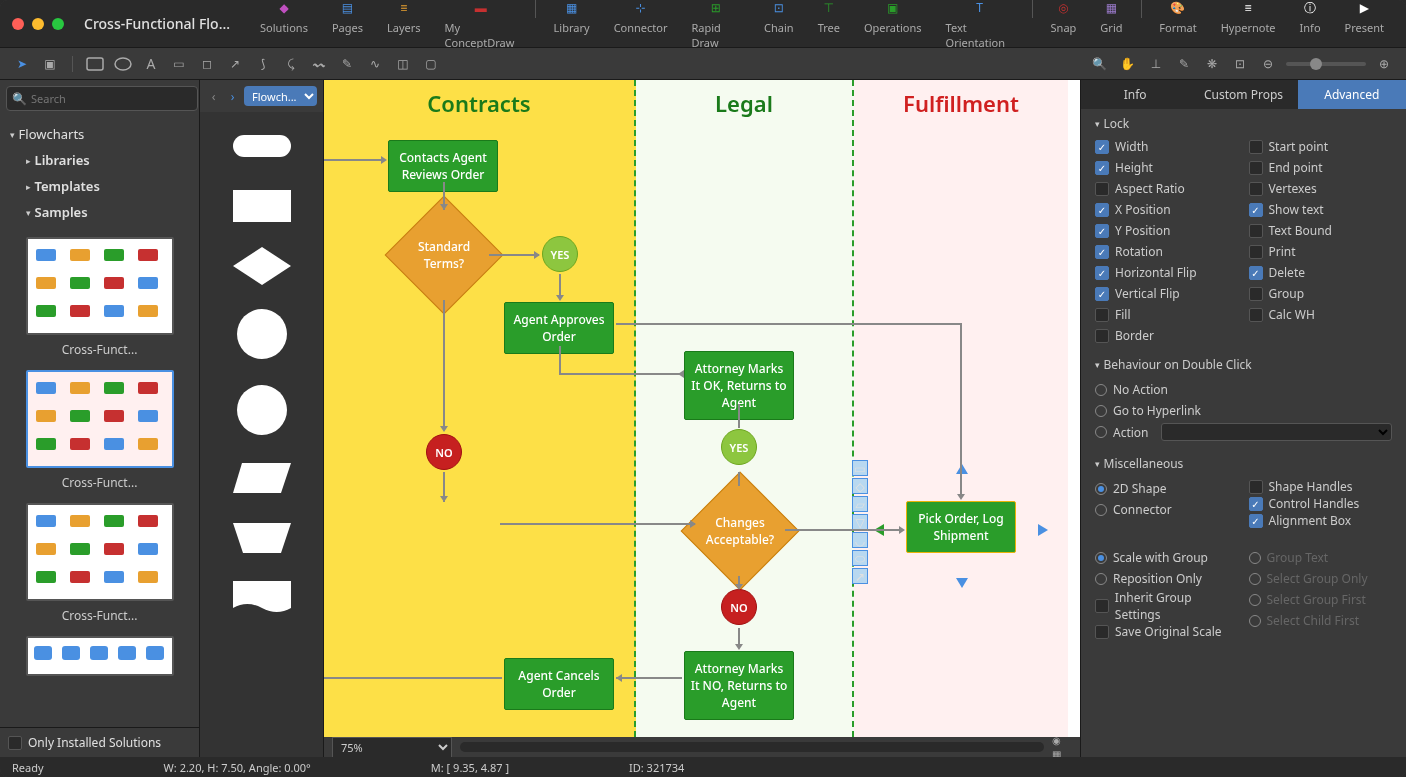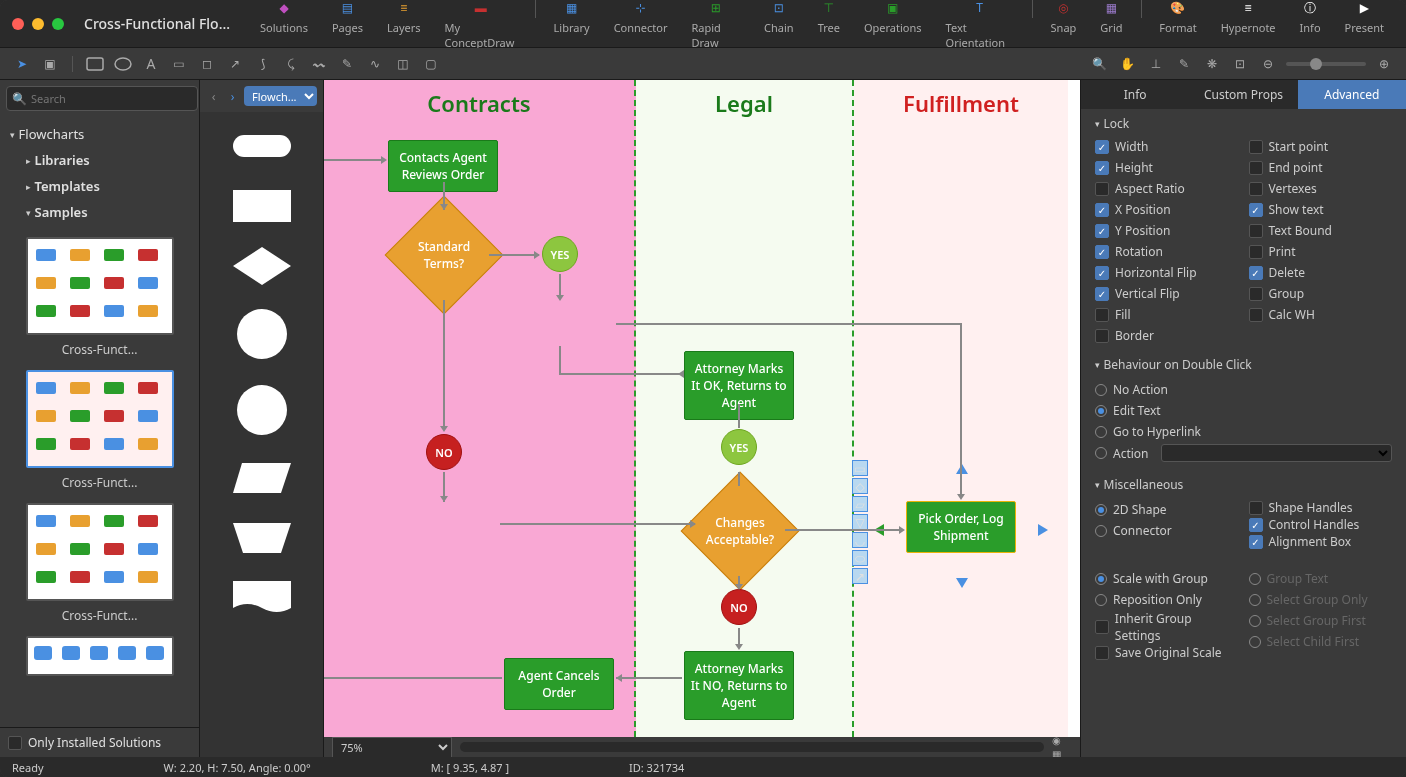--- a/index.html
+++ b/index.html
@@ -61,21 +61,21 @@
 
 .canvas-wrap { flex: 1; background: #555; display: flex; flex-direction: column; overflow:hidden;}
 .canvas { flex: 1; background: #fff; position: relative; }
 .canvas-bottom { height: 20px; background: #3a3a3a; display: flex; align-items: center; padding: 0 8px; gap: 8px; }
 .zoom-select { background: #2a2a2a; border: 1px solid #555; color: #ccc; font-size: 11px; padding: 1px 4px; width: 120px;}
 .canvas-scroll-h { flex: 1; height: 10px; background: #2a2a2a; border-radius: 5px; }
 
 
 .lanes { display: flex; height: 100%; width:744px; }
 .lane { flex: 1; position: relative; }
-.lane.contracts { background: #f9a8d4; border-right: 2px dashed #2a9d2a; }
+.lane.contracts { background: #fde047; border-right: 2px dashed #2a9d2a; }
 .lane.legal { background: #f5fbf0; border-right: 2px dashed #2a9d2a; }
 .lane.fulfillment { background: #fff0f0; }
 .lane-header { text-align: center; font-size: 22px; font-weight: 600; padding: 8px 0; }
 .lane.contracts .lane-header { color: #1a7a1a; }
 .lane.legal .lane-header { color: #1a7a1a; }
 .lane.fulfillment .lane-header { color: #d02020; }
 
 
 .node { position: absolute; display: flex; align-items: center; justify-content: center; text-align: center; color: #fff; font-size: 12px; font-weight: 500; }
 .process { background: #2a9d2a; width: 110px; border: 1px solid #1a7a1a; border-radius: 2px; padding: 8px 4px; }
@@ -404,20 +404,21 @@
           <div class="lane fulfillment" style="flex:0 0 214px">
             <div class="lane-header">Fulfillment</div>
           </div>
         </div>
 
         <div class="node process" style="left:64px; top:60px">Contacts Agent Reviews Order</div>
         <div class="node decision" style="left:78px; top:133px">
             <span>Standard Terms?</span>
           </div>
         <div class="node connector-yes" style="left:218px; top:156px">YES</div>
+        <div class="node process" style="left:180px; top:222px">Agent Approves Order</div>
         <div class="node connector-no" style="left:102px; top:354px">NO</div>
         <div class="node process" style="left:180px; top:578px">Agent Cancels Order</div>
 
         <div class="node process" style="left:360px; top:271px">Attorney Marks It OK, Returns to Agent</div>
         <div class="node connector-yes" style="left:397px; top:349px">YES</div>
         <div class="node decision" style="left:374px; top:409px">
             <span>Changes Acceptable?</span>
           </div>
         <div class="node connector-no" style="left:397px; top:509px">NO</div>
         <div class="node process" style="left:360px; top:571px">Attorney Marks It NO, Returns to Agent</div>
@@ -573,24 +574,20 @@
         <div class="section-hdr">
             <span class="caret">▾</span>
             <span>Behaviour on Double Click</span>
           </div>
         <div id="dblclick-opts">
             <div class="radio-row">
               <span class="radio"></span>
               <span>No Action</span>
             </div>
             <div class="radio-row">
-              <span class="radio on"></span>
-              <span>Edit Text</span>
-            </div>
-            <div class="radio-row">
               <span class="radio"></span>
               <span>Go to Hyperlink</span>
             </div>
             <div class="radio-row">
               <span class="radio"></span>
               <span>Action</span>
               <select class="action-select" style="margin-left:6px"></select>
             </div>
           </div>
       </div>

